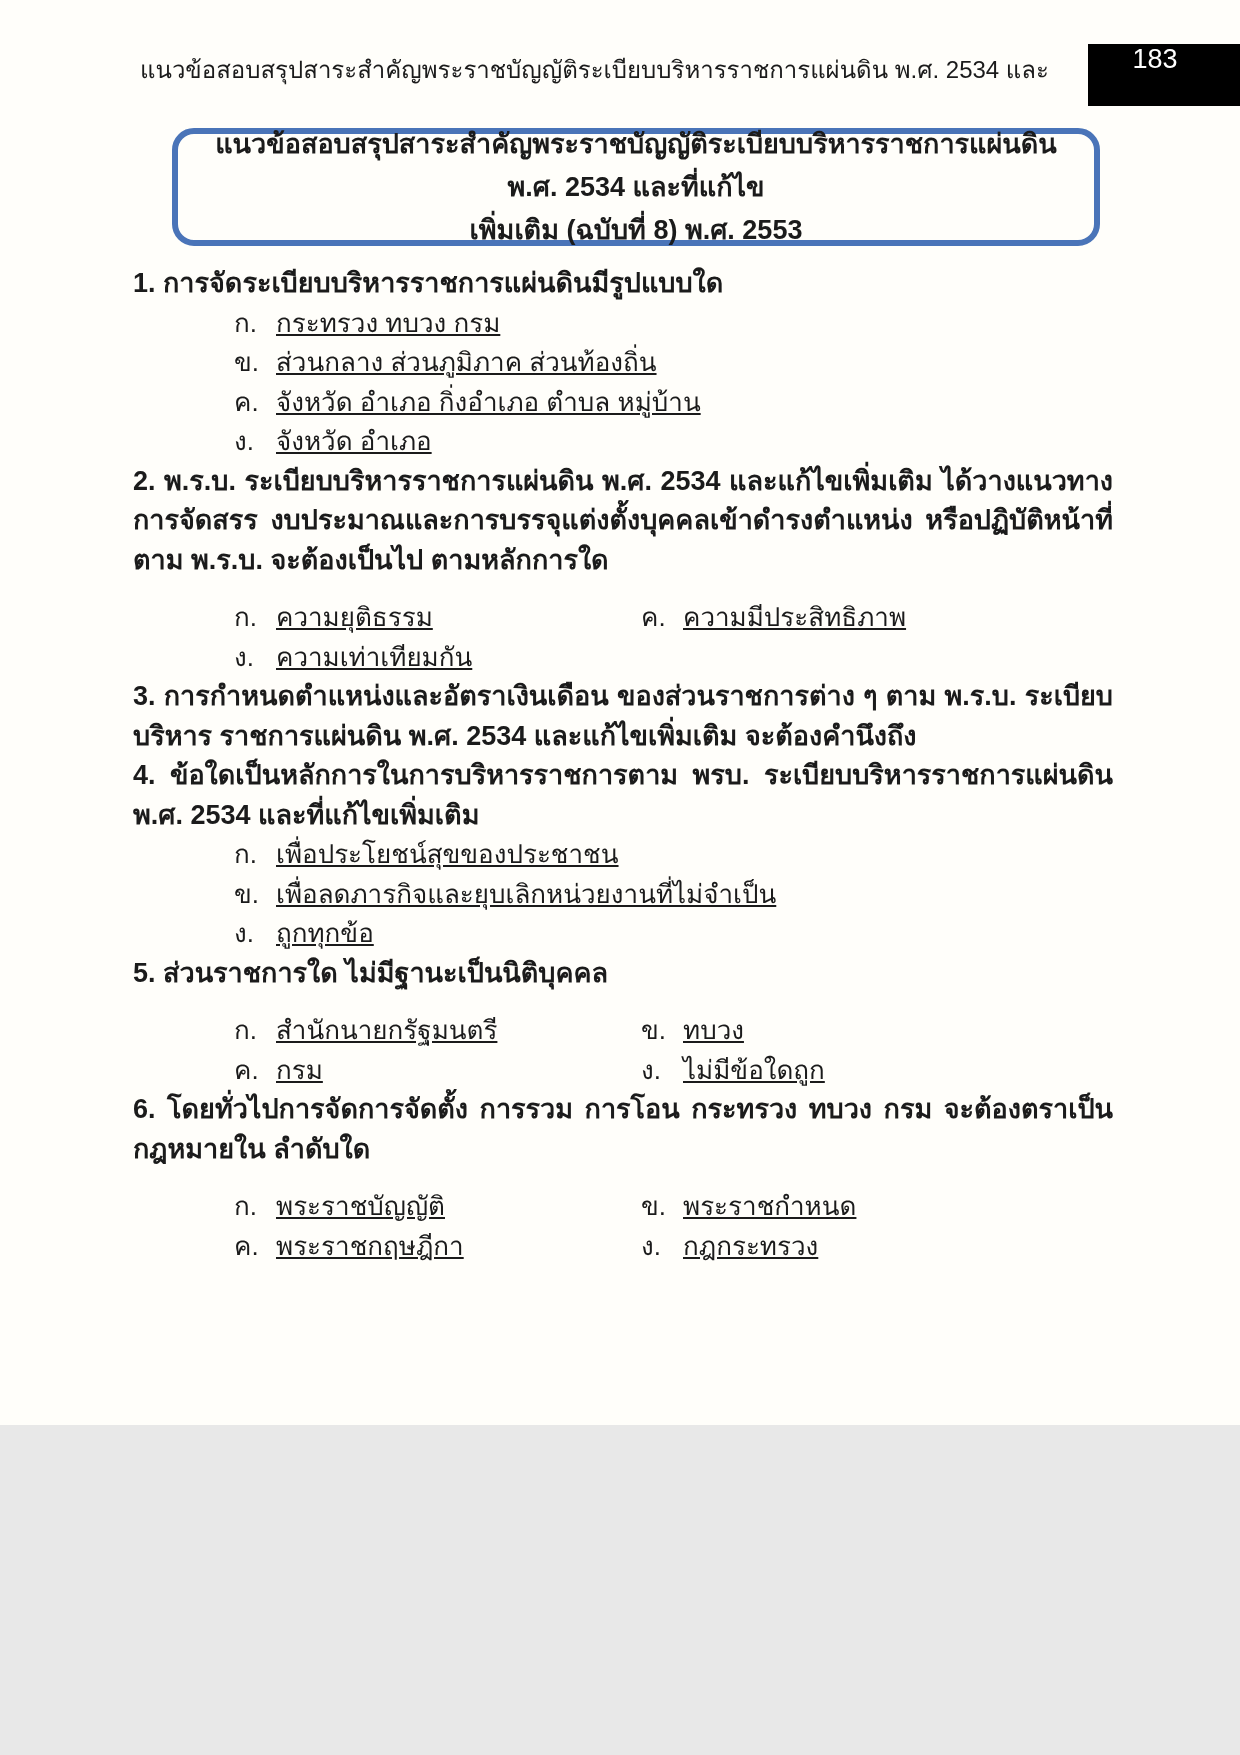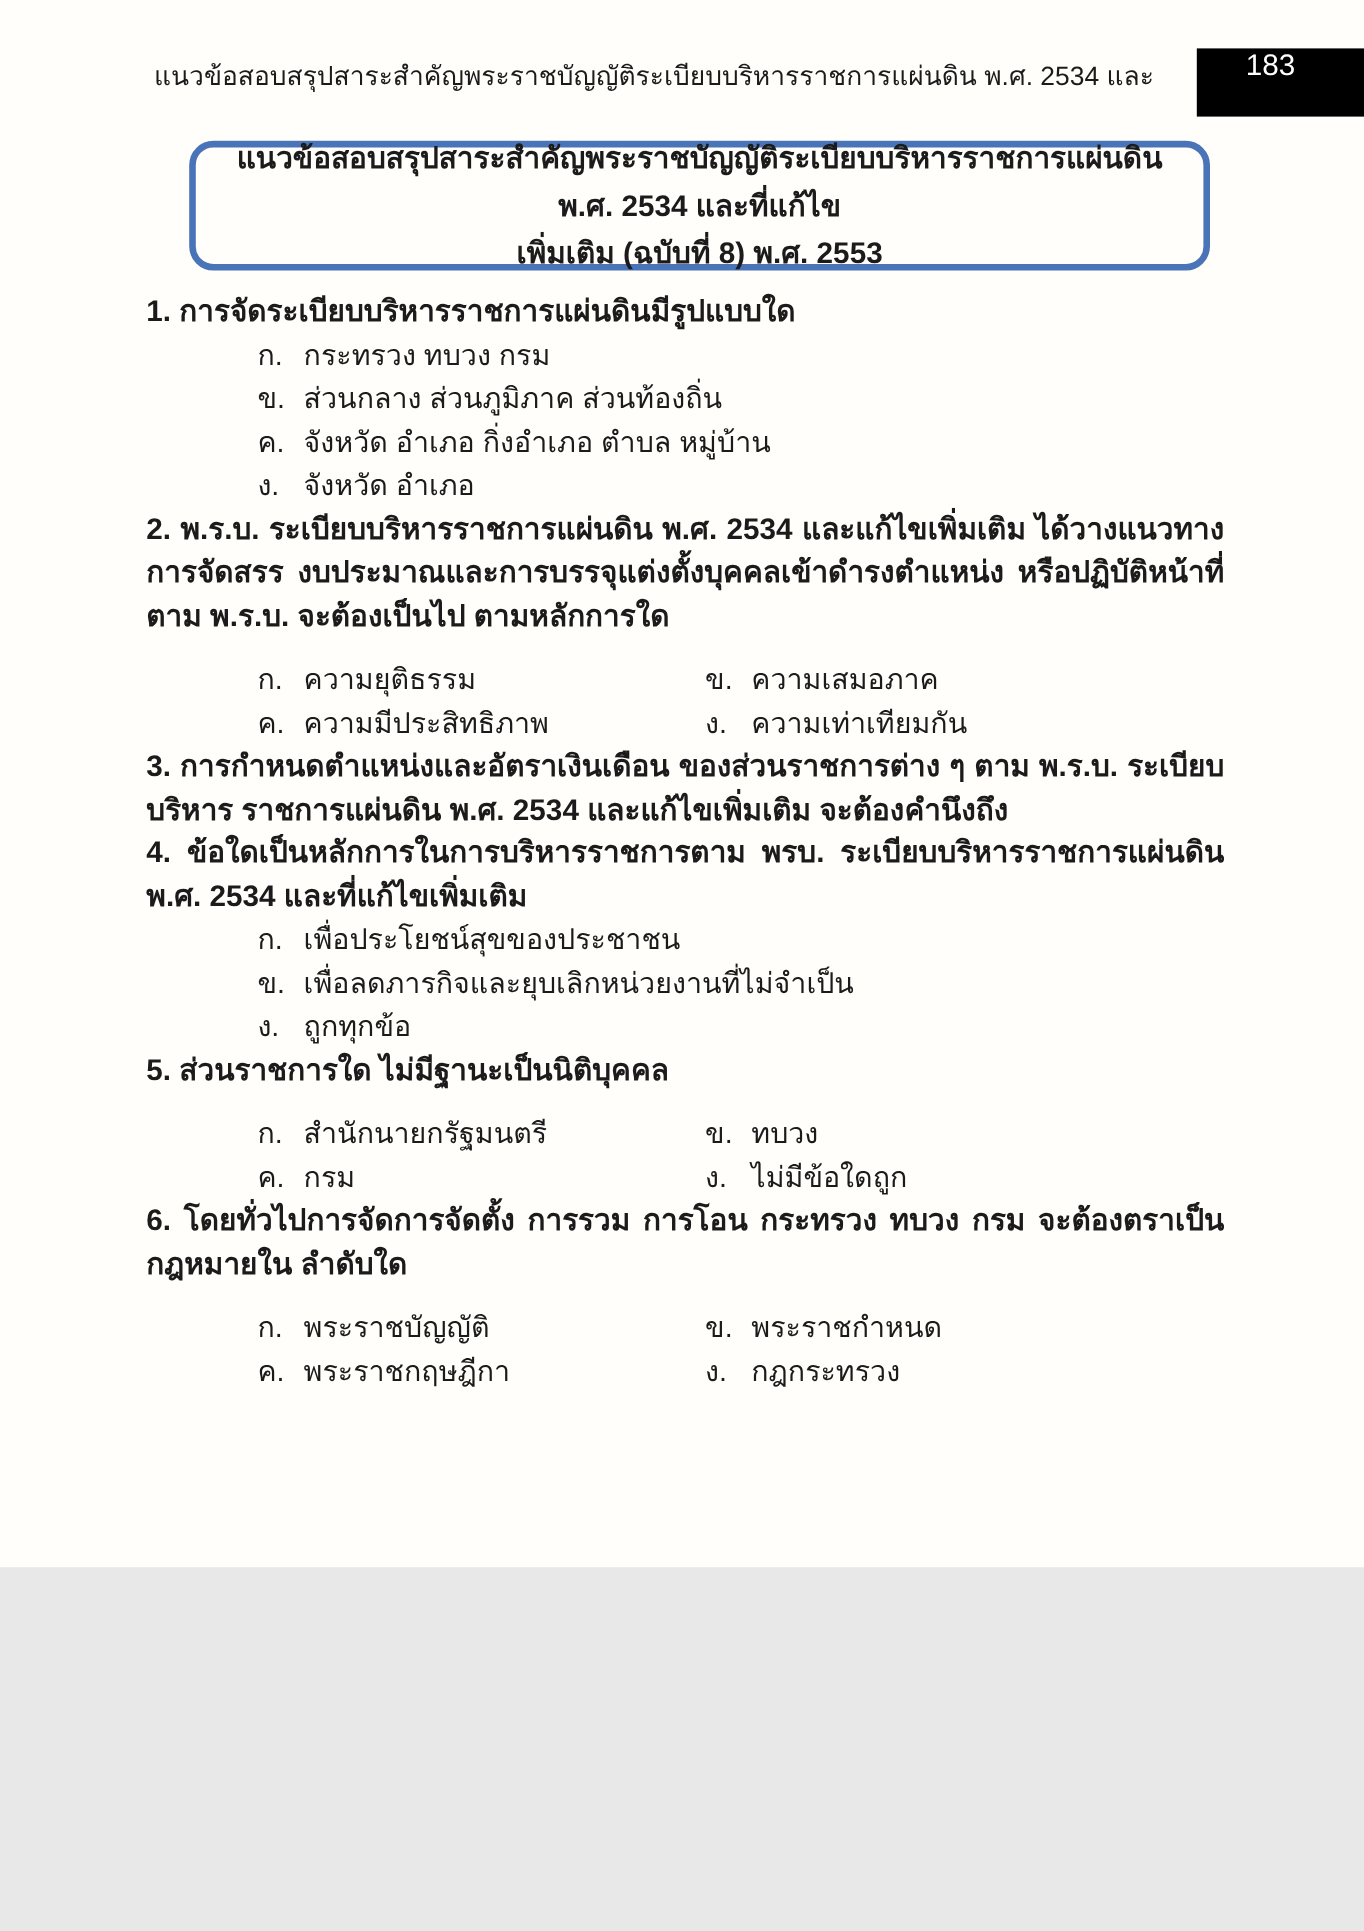--- a/index.html
+++ b/index.html
@@ -53,21 +53,21 @@
     position:absolute;
     left:133px;top:264px;
     width:980px;
   }
   .q-stem{
     font-weight:bold;
     font-size:27px;
     line-height:39.5px;
     text-align:justify;
   }
-  .options{font-size:26px;line-height:39.5px;}
+  .options{font-size:26px;line-height:39.5px;text-decoration:underline;}
   .options.stack .option{padding-left:101px;}
   .options.two-col{
     display:grid;
     grid-template-columns:407px 1fr;
     padding-left:101px;
     margin-top:18px;
   }
   .opt-label{display:inline-block;min-width:42px;}
   
   .footer-line{
@@ -116,21 +116,20 @@
           <div class="option"><span class="opt-label">ก.</span><span>กระทรวง ทบวง กรม</span></div>
           <div class="option"><span class="opt-label">ข.</span><span>ส่วนกลาง ส่วนภูมิภาค ส่วนท้องถิ่น</span></div>
           <div class="option"><span class="opt-label">ค.</span><span>จังหวัด อำเภอ กิ่งอำเภอ ตำบล หมู่บ้าน</span></div>
           <div class="option"><span class="opt-label">ง.</span><span>จังหวัด อำเภอ</span></div>
         </div>
       </div>
       <div class="question">
         <div class="q-stem">2. พ.ร.บ. ระเบียบบริหารราชการแผ่นดิน พ.ศ. 2534 และแก้ไขเพิ่มเติม ได้วางแนวทางการจัดสรร งบประมาณและการบรรจุแต่งตั้งบุคคลเข้าดำรงตำแหน่ง หรือปฏิบัติหน้าที่ตาม พ.ร.บ. จะต้องเป็นไป ตามหลักการใด</div>
         <div class="options two-col">
           <div class="option"><span class="opt-label">ก.</span><span>ความยุติธรรม</span></div>
-          <div class="option"><span class="opt-label">ข.</span><span>ความเสมอภาค</span></div>
           <div class="option"><span class="opt-label">ค.</span><span>ความมีประสิทธิภาพ</span></div>
           <div class="option"><span class="opt-label">ง.</span><span>ความเท่าเทียมกัน</span></div>
         </div>
       </div>
       <div class="question">
         <div class="q-stem">3. การกำหนดตำแหน่งและอัตราเงินเดือน ของส่วนราชการต่าง ๆ ตาม พ.ร.บ. ระเบียบบริหาร ราชการแผ่นดิน พ.ศ. 2534 และแก้ไขเพิ่มเติม จะต้องคำนึงถึง</div>
       </div>
       <div class="question">
         <div class="q-stem">4. ข้อใดเป็นหลักการในการบริหารราชการตาม พรบ. ระเบียบบริหารราชการแผ่นดิน พ.ศ. 2534 และที่แก้ไขเพิ่มเติม</div>
         <div class="options stack">

